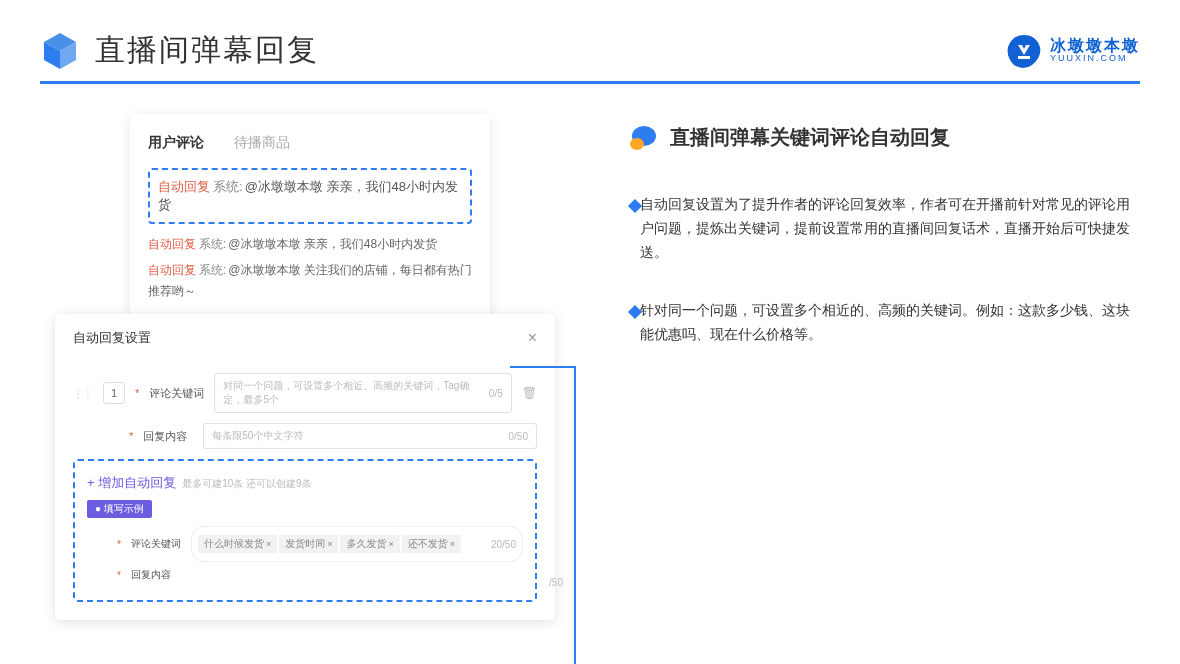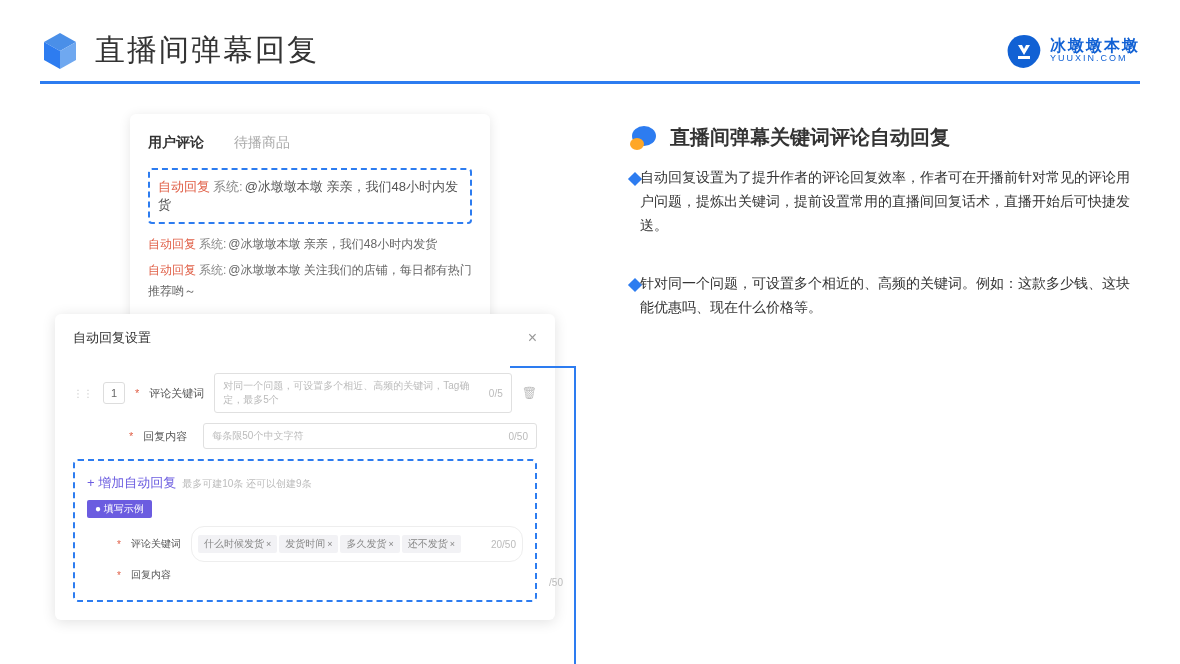--- a/index.html
+++ b/index.html
@@ -42,21 +42,21 @@
 .badge{background:#6b5ce0;color:#fff;font-size:10px;padding:2px 8px;border-radius:2px;display:inline-block;margin-bottom:8px}
 .tag-chip{background:#f2f2f5;color:#888;font-size:10px;padding:2px 6px;border-radius:2px;margin-right:2px;display:inline-block}
 .tag-x{font-size:9px;margin-left:2px}
 .ex-row{display:flex;align-items:center;gap:10px;font-size:10px;margin-bottom:6px}
 .ex-input{flex:1;border:1px solid #eee;border-radius:13px;padding:8px 6px;background:#fff;display:flex;justify-content:space-between;align-items:center;min-height:22px}
 .ex-text{color:#888;font-size:10px}
 .connector{position:absolute;border:1px solid #2d7cf0;pointer-events:none}
 .conn1{top:52px;left:455px;width:65px;height:1px;border-top:1.5px solid #2d7cf0}
 .conn1v{top:52px;left:519px;width:1px;height:390px;border-left:1.5px solid #2d7cf0}
 .right-panel{width:500px;padding-top:10px}
-.section-head{display:flex;align-items:center;gap:12px;margin-bottom:15px}
+.section-head{display:flex;align-items:center;gap:12px;margin-bottom:42px}
 .bubble-icon{width:28px;height:24px;position:relative}
 .bub-blue{width:24px;height:20px;background:#2d7cf0;border-radius:50%;position:absolute;top:0;left:2px}
 .bub-orange{width:14px;height:12px;background:#ffa726;border-radius:50%;position:absolute;bottom:0;left:0}
 .section-title{font-size:20px;color:#333}
 .bullet-list{list-style:none}
 .bullet-item{display:flex;margin-bottom:35px;font-size:14px;color:#333;line-height:1.7}
 .diamond{width:10px;height:10px;background:#2d7cf0;transform:rotate(45deg);margin-top:8px;flex-shrink:0}
 .bullet-text{flex:1}
 </style>
 </head>

